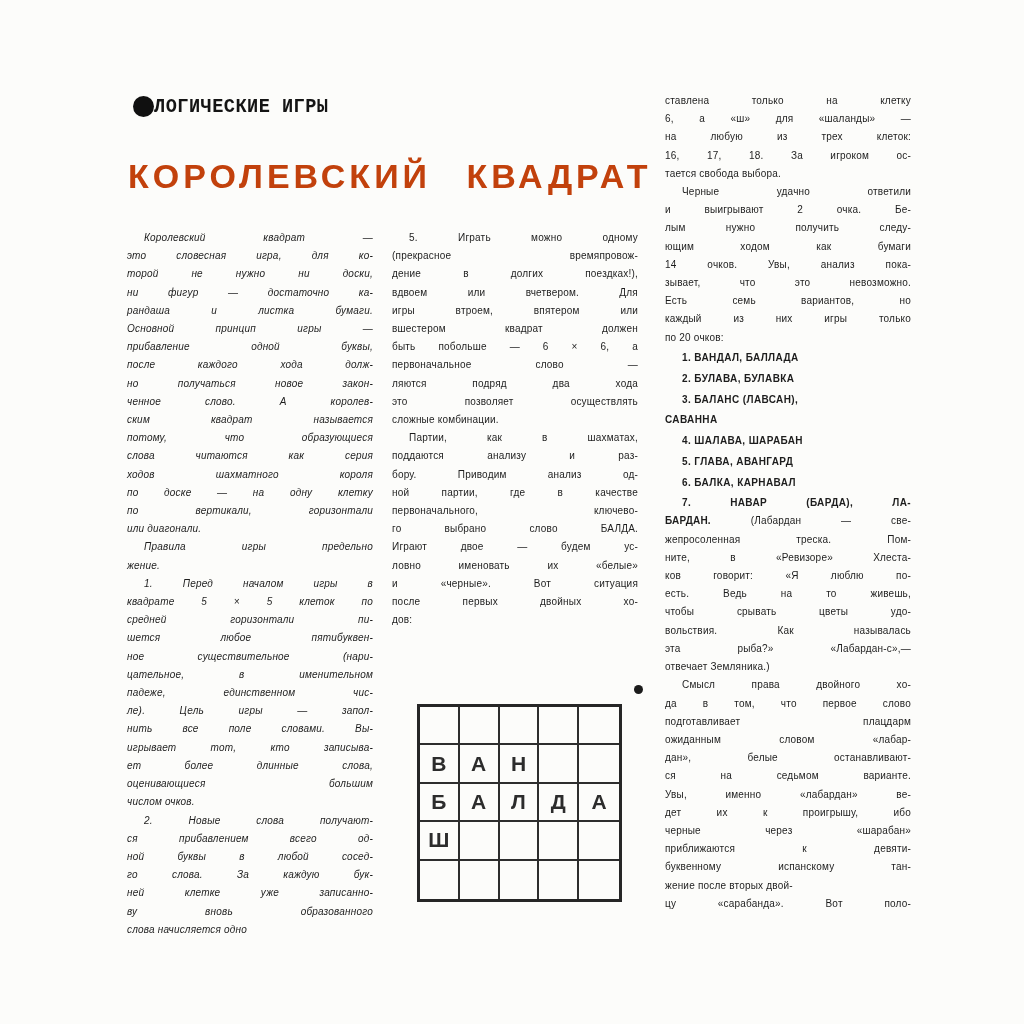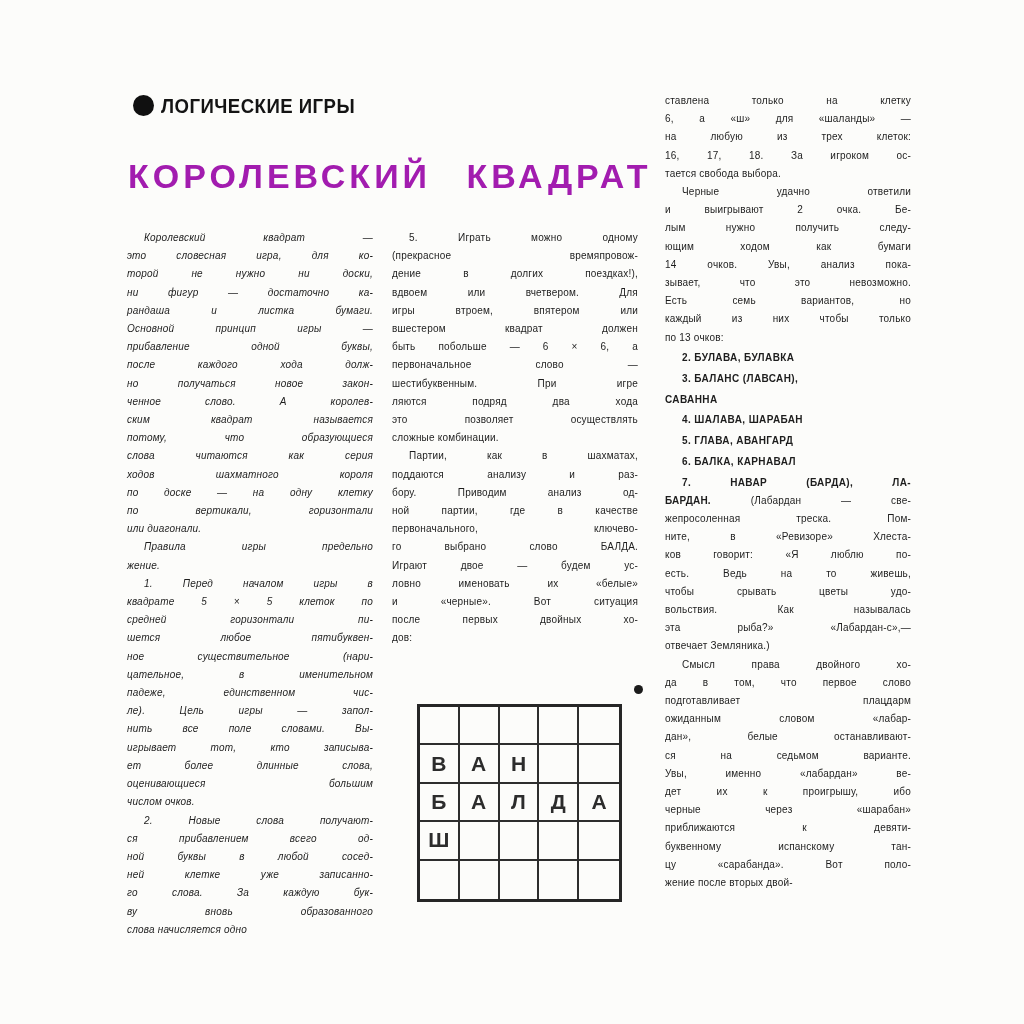--- a/index.html
+++ b/index.html
@@ -1,28 +1,28 @@
 <!DOCTYPE html>
 <html><head>
 <meta charset="utf-8">
 <style>
   html,body{margin:0;padding:0;background:#ffffff;}
   .page{
     position:relative;width:1024px;height:1024px;background:#fcfcfa;
     font-family:"Liberation Sans",sans-serif;color:#1d1d1d;overflow:hidden;
   }
-  .kicker{position:absolute;left:133px;top:95px;display:flex;align-items:flex-start;gap:7px;}
+  .kicker{position:absolute;left:133px;top:95px;display:flex;align-items:center;gap:0;font-family:Liberation Mono, monospace;}
   .kicker-bullet{width:21px;height:21px;border-radius:50%;background:#101010;flex:0 0 auto;}
   .kicker-label{
     font-weight:bold;font-size:20px;letter-spacing:.5px;white-space:nowrap;color:#141414;
     transform:scaleX(.93);transform-origin:left center;
   }
   .title{
     position:absolute;left:128px;top:157px;font-size:34px;font-weight:bold;
-    letter-spacing:4px;word-spacing:22px;white-space:nowrap;color:#a21caf;
+    letter-spacing:4px;word-spacing:22px;white-space:nowrap;color:#c2410c;
   }
   .col{position:absolute;width:246px;font-size:10px;line-height:18.2px;}
   .col-left{left:127px;top:229px;font-style:italic;}
   .col-mid{left:392px;top:229px;}
   .col-right{left:665px;top:92px;}
   .line{text-align:justify;text-align-last:justify;text-justify:inter-word;letter-spacing:.2px;}
   .line.end{text-align-last:left;}
   .line.indent{text-indent:17px;}
   .line.bold{font-weight:bold;}
   .bold-seg{font-weight:bold;}
@@ -81,35 +81,34 @@
       <div class="line">падеже, единственном чис-</div>
       <div class="line">ле). Цель игры — запол-</div>
       <div class="line">нить все поле словами. Вы-</div>
       <div class="line">игрывает тот, кто записыва-</div>
       <div class="line">ет более длинные слова,</div>
       <div class="line">оценивающиеся большим</div>
       <div class="line end">числом очков.</div>
       <div class="line indent">2. Новые слова получают-</div>
       <div class="line">ся прибавлением всего од-</div>
       <div class="line">ной буквы в любой сосед-</div>
+      <div class="line">го слова. За каждую бук-</div>
       <div class="line">ней клетке уже записанно-</div>
-      <div class="line">го слова. За каждую бук-</div>
       <div class="line">ву вновь образованного</div>
       <div class="line end">слова начисляется одно</div>
     </div>
   <div class="col col-mid">
       <div class="line indent">5. Играть можно одному</div>
       <div class="line">(прекрасное времяпровож-</div>
       <div class="line">дение в долгих поездках!),</div>
       <div class="line">вдвоем или вчетвером. Для</div>
       <div class="line">игры втроем, впятером или</div>
       <div class="line">вшестером квадрат должен</div>
       <div class="line">быть побольше — 6 × 6, а</div>
       <div class="line">первоначальное слово —</div>
-      <div class="line">шестибуквенным. При игре</div>
       <div class="line">ляются подряд два хода</div>
       <div class="line">это позволяет осуществлять</div>
       <div class="line end">сложные комбинации.</div>
       <div class="line indent">Партии, как в шахматах,</div>
       <div class="line">поддаются анализу и раз-</div>
       <div class="line">бору. Приводим анализ од-</div>
       <div class="line">ной партии, где в качестве</div>
       <div class="line">первоначального, ключево-</div>
       <div class="line">го выбрано слово БАЛДА.</div>
       <div class="line">Играют двое — будем ус-</div>
@@ -124,22 +123,23 @@
       <div class="line">на любую из трех клеток:</div>
       <div class="line">16, 17, 18. За игроком ос-</div>
       <div class="line end">тается свобода выбора.</div>
       <div class="line indent">Черные удачно ответили</div>
       <div class="line">и выигрывают 2 очка. Бе-</div>
       <div class="line">лым нужно получить следу-</div>
       <div class="line">ющим ходом как бумаги</div>
       <div class="line">14 очков. Увы, анализ пока-</div>
       <div class="line">зывает, что это невозможно.</div>
       <div class="line">Есть семь вариантов, но</div>
-      <div class="line">каждый из них чтобы только</div>
-      <div class="line end">по 13 очков:</div>
+      <div class="line">каждый из них игры только</div>
+      <div class="line end">по 20 очков:</div>
+      <div class="line indent end bold list">1. ВАНДАЛ, БАЛЛАДА</div>
       <div class="line indent end bold list">2. БУЛАВА, БУЛАВКА</div>
       <div class="line indent end bold list">3. БАЛАНС (ЛАВСАН),</div>
       <div class="line end bold list">САВАННА</div>
       <div class="line indent end bold list">4. ШАЛАВА, ШАРАБАН</div>
       <div class="line indent end bold list">5. ГЛАВА, АВАНГАРД</div>
       <div class="line indent end bold list">6. БАЛКА, КАРНАВАЛ</div>
       <div class="line indent bold list">7. НАВАР (БАРДА), ЛА-</div>
       <div class="line"><span class="bold-seg">БАРДАН. </span><span>(Лабардан — све-</span></div>
       <div class="line">жепросоленная треска. Пом-</div>
       <div class="line">ните, в «Ревизоре» Хлеста-</div>
@@ -153,22 +153,22 @@
       <div class="line">да в том, что первое слово</div>
       <div class="line">подготавливает плацдарм</div>
       <div class="line">ожиданным словом «лабар-</div>
       <div class="line">дан», белые останавливают-</div>
       <div class="line">ся на седьмом варианте.</div>
       <div class="line">Увы, именно «лабардан» ве-</div>
       <div class="line">дет их к проигрышу, ибо</div>
       <div class="line">черные через «шарабан»</div>
       <div class="line">приближаются к девяти-</div>
       <div class="line">буквенному испанскому тан-</div>
+      <div class="line end">жение после вторых двой-</div>
       <div class="line">цу «сарабанда». Вот поло-</div>
-      <div class="line end">жение после вторых двой-</div>
     </div>
 
   <div class="grid">
       <div class="cell"></div>
       <div class="cell"></div>
       <div class="cell"></div>
       <div class="cell"></div>
       <div class="cell"></div>
       <div class="cell">В</div>
       <div class="cell">А</div>

